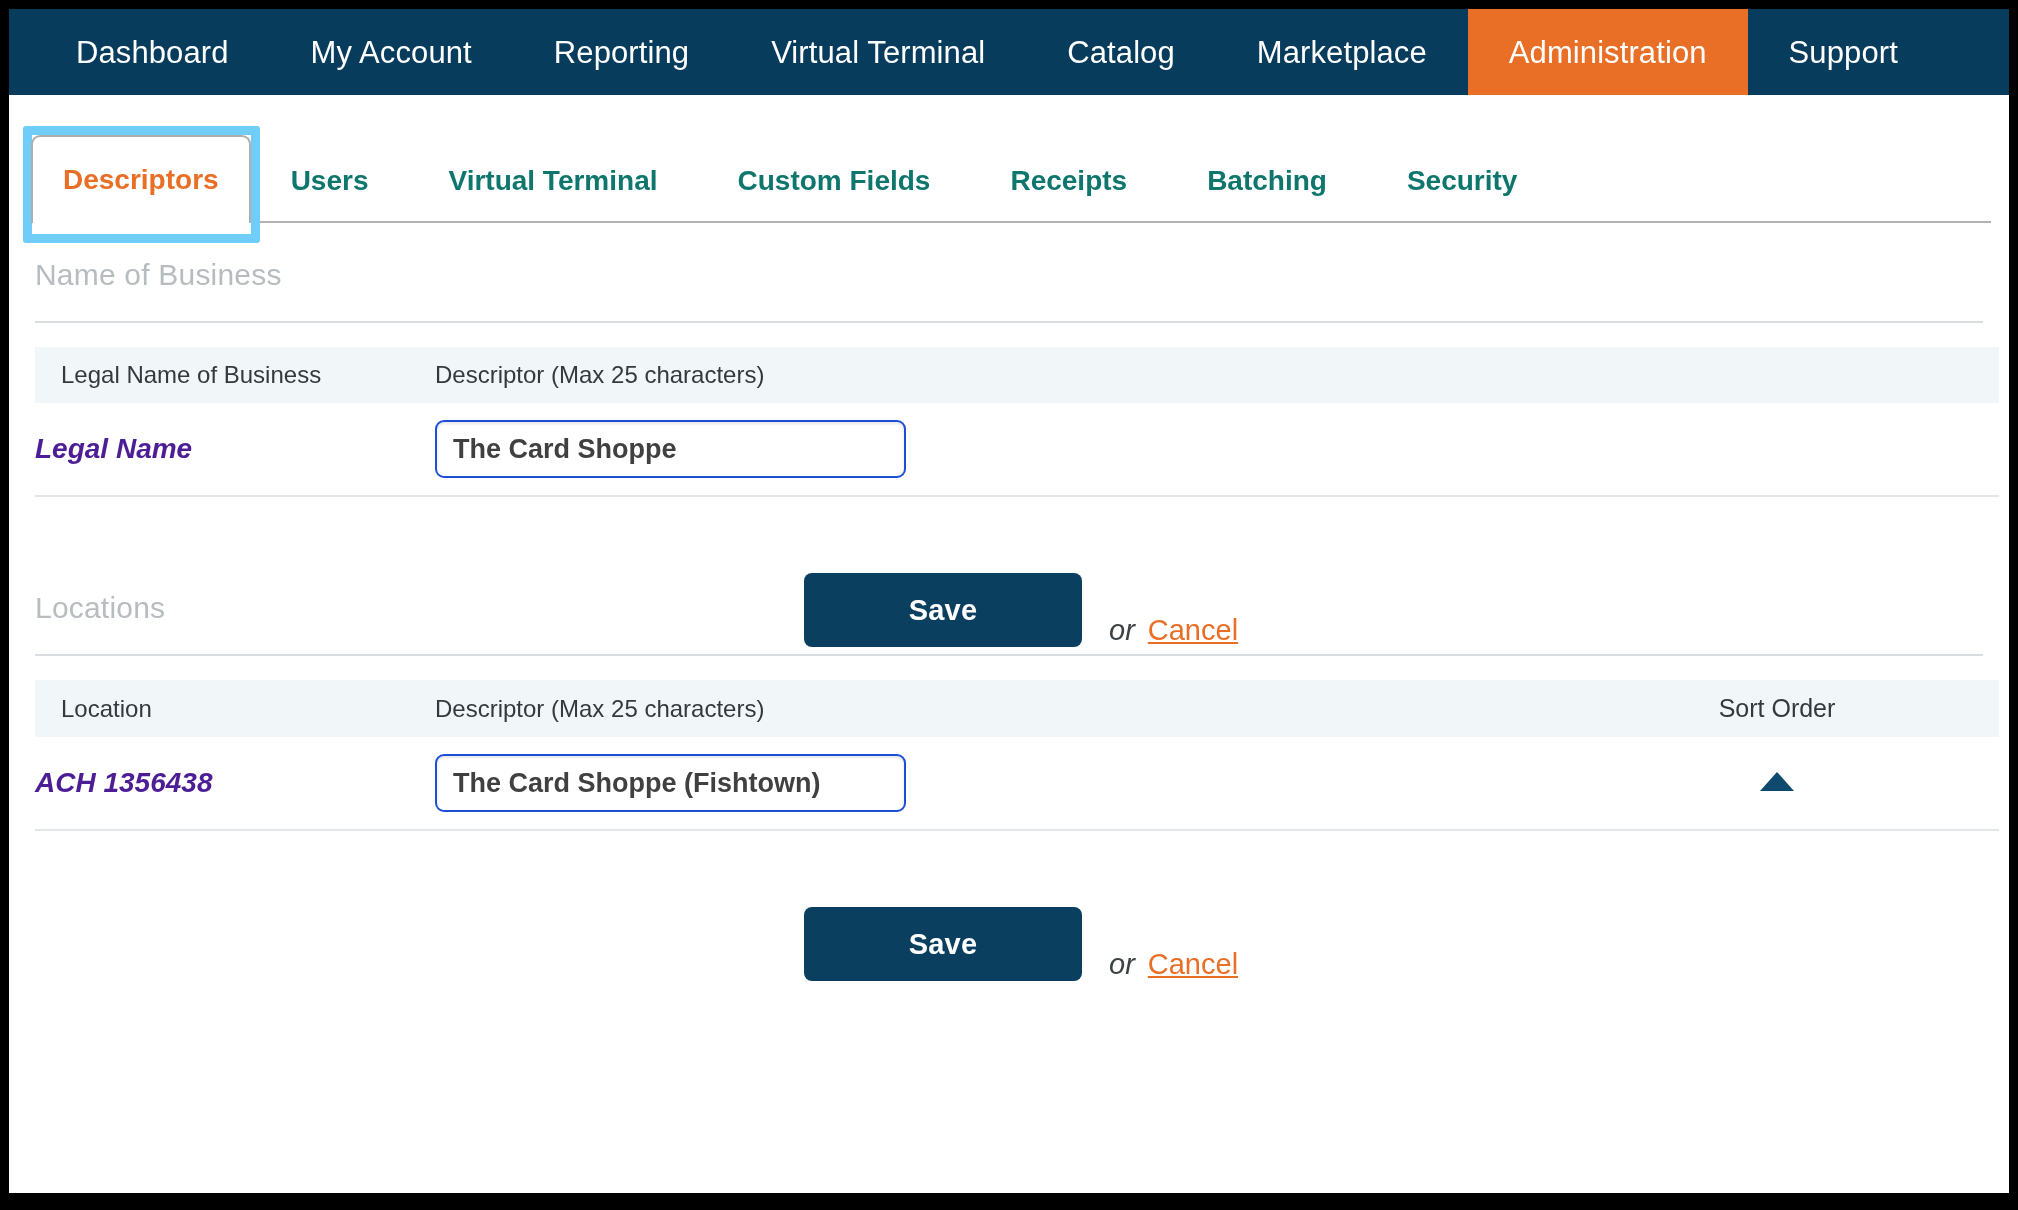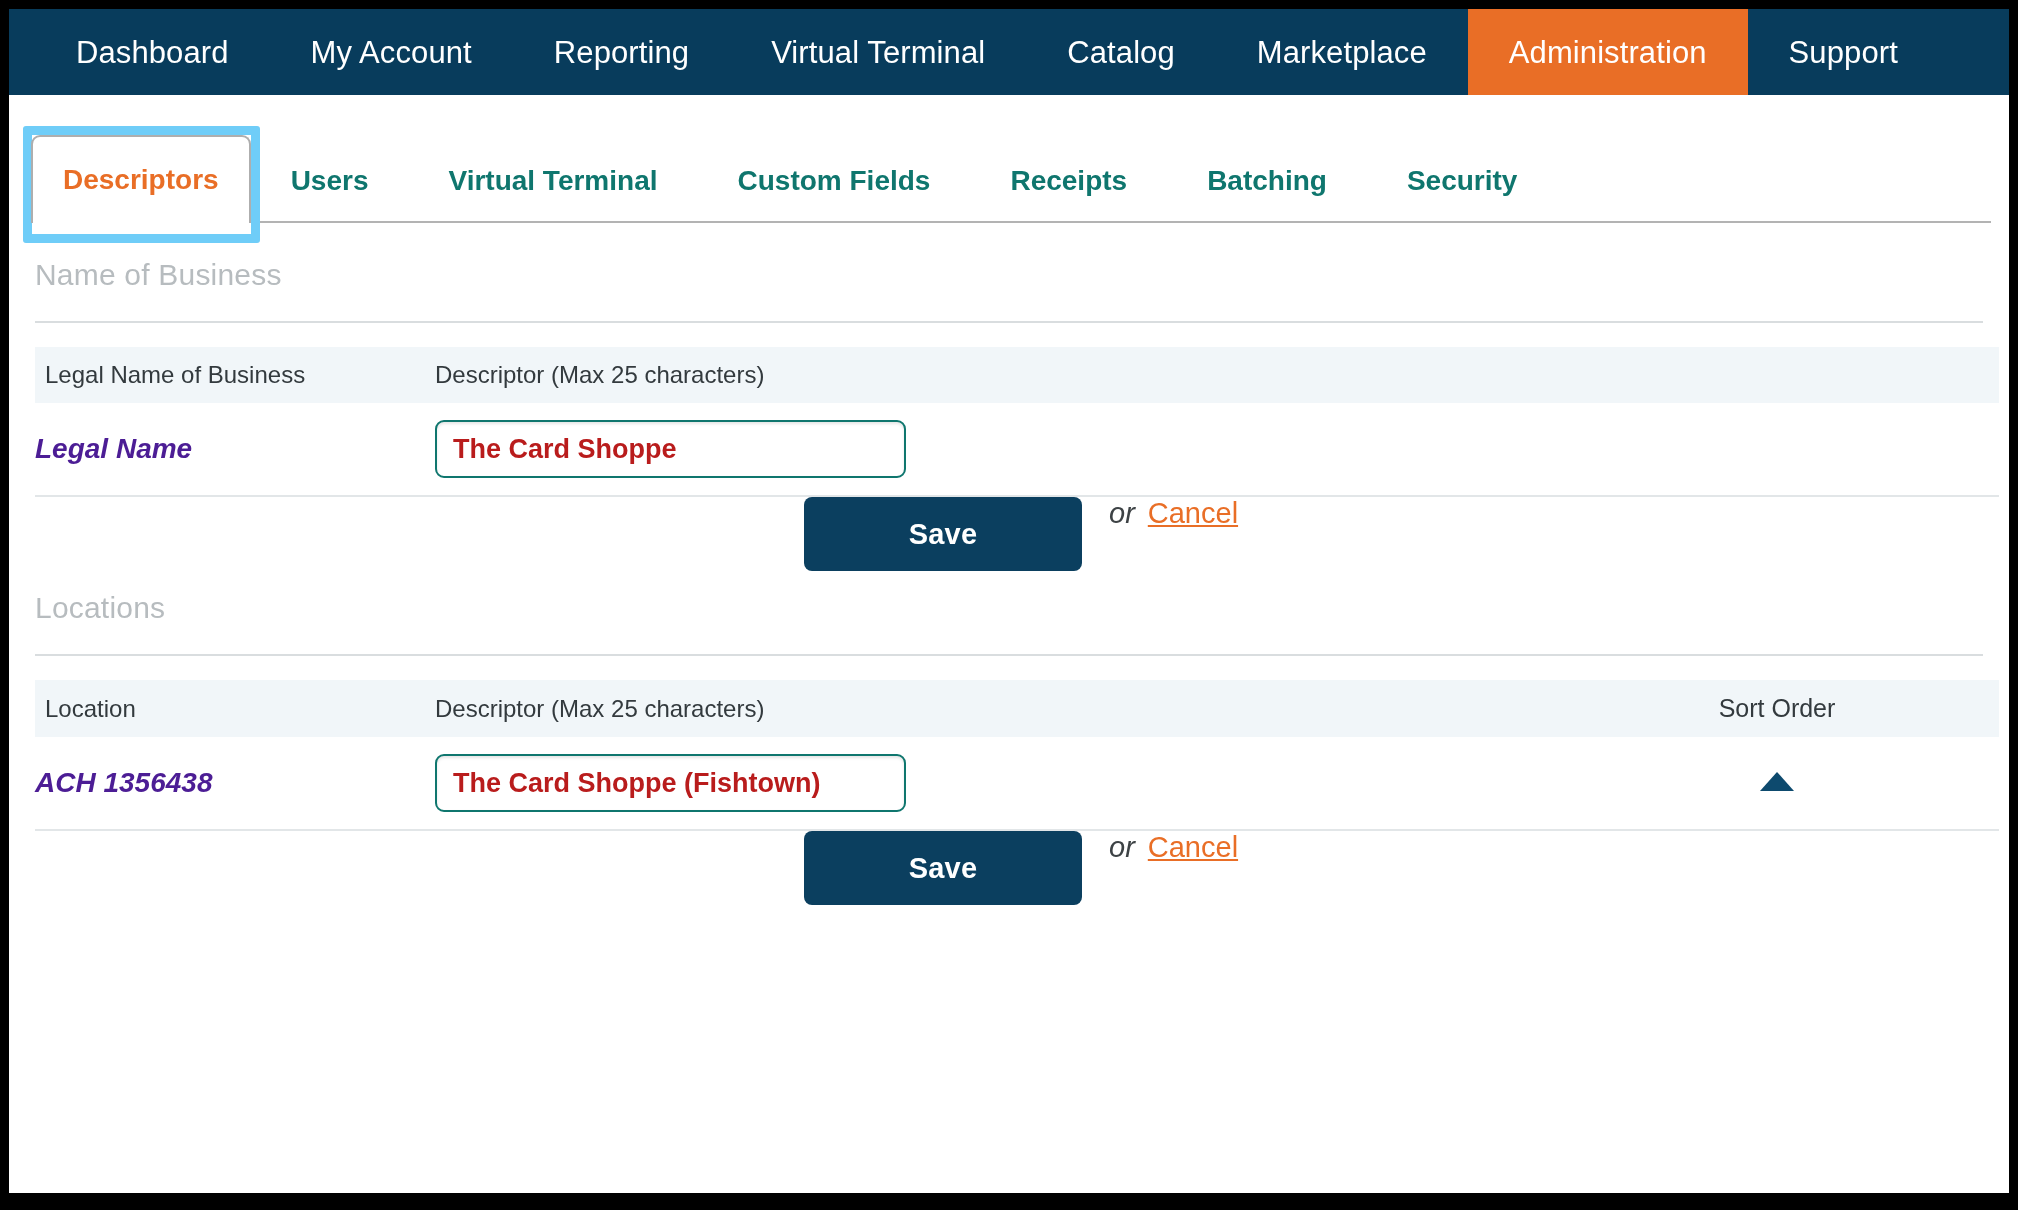--- a/index.html
+++ b/index.html
@@ -155,21 +155,21 @@
   table.grid thead th {
     background: #f1f6f9;
     text-align: left;
     font-weight: 400;
     font-size: 24px;
     color: #333a3e;
     padding: 14px 0 14px 0;
     height: 47px;
     box-sizing: border-box;
   }
-  table.grid thead th.c-loc   { width: 400px; padding-left: 10px; }
+  table.grid thead th.c-loc   { width: 400px; padding-left: 26px; }
   table.grid thead th.c-desc  { width: 1120px; }
   table.grid thead th.c-sort  { width: 444px; text-align: center; font-family: "Liberation Sans", sans-serif; font-size: 25px; }
 
   table.grid tbody td {
     border-bottom: 2px solid #e2e6e8;
     padding: 0;
     vertical-align: middle;
     height: 92px;
   }
   td.cell-label {
@@ -180,28 +180,28 @@
     white-space: nowrap;
     font-style: italic;
   }
   td.cell-input { padding-left: 0; }
   td.cell-sort { text-align: center; }
 
   .text-input {
     width: 471px;
     height: 58px;
     box-sizing: border-box;
-    border: 2px solid #0f766e;
+    border: 2px solid #1d4ed8;
     border-radius: 9px;
     background: #ffffff;
     box-shadow: inset 0 2px 3px rgba(0,0,0,0.10);
     font-family: "Liberation Sans", sans-serif;
     font-size: 27px;
     font-weight: bold;
-    color: #b91c1c;
+    color: #404040;
     padding: 0 16px;
     outline: none;
   }
 
   .sort-arrow {
     display: inline-block;
     width: 0; height: 0;
     cursor: pointer;
   }
   .sort-arrow.down {
@@ -211,21 +211,21 @@
   }
   .sort-arrow.up {
     border-left: 17px solid transparent;
     border-right: 17px solid transparent;
     border-bottom: 19px solid #0d4a6e;
   }
 
   
   .actions {
     display: flex;
-    align-items: flex-start;
+    align-items: flex-end;
     justify-content: flex-start;
     padding-left: 795px;
     height: 150px;
   }
   .btn-save {
     width: 278px;
     height: 74px;
     background: #0b3f5f;
     color: #ffffff;
     border: none;

